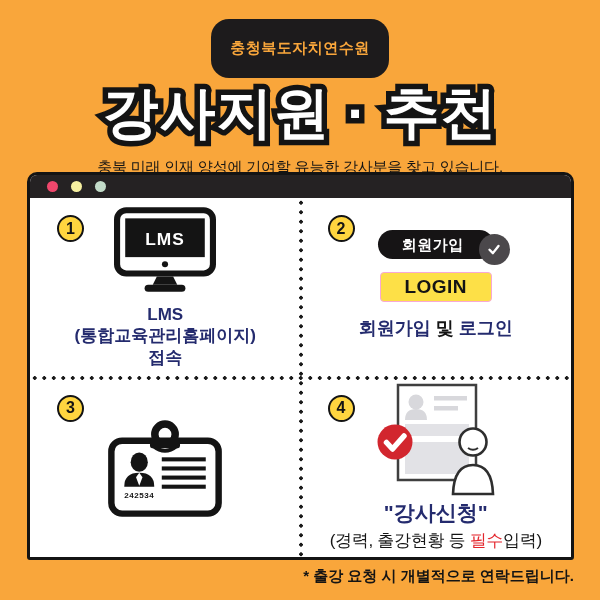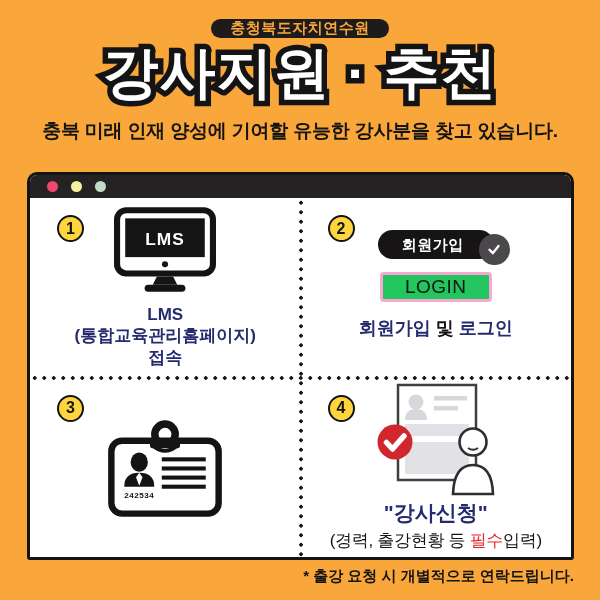--- a/index.html
+++ b/index.html
@@ -4,27 +4,27 @@
 <style>
   html,body{margin:0;padding:0;}
   .poster{
     position:relative;width:600px;height:600px;background:#F9A63B;overflow:hidden;
     font-family:"Liberation Sans","DejaVu Sans",sans-serif;color:#141414;
   }
   
   .top-area{position:absolute;top:0;left:0;right:0;text-align:center;}
   .org-badge{
     display:inline-block;margin-top:19px;background:#1D1B1C;color:#F9A63B;
-    font-size:15px;font-weight:700;padding:0 19px;border-radius:18px;letter-spacing:.5px;
+    font-size:15px;font-weight:700;padding:20px 19px;border-radius:18px;letter-spacing:.5px;
   }
   .title-wrap{margin-top:4px;line-height:1.1;}
   .title{position:relative;display:inline-block;font-size:56px;font-weight:700;letter-spacing:1px;white-space:nowrap;}
   .title .stroke{position:absolute;left:0;top:0;color:#141414;-webkit-text-stroke:11px #141414;z-index:0;}
   .title .fill{position:relative;color:#ffffff;z-index:1;}
-  .subtitle{margin-top:14px;font-size:19px;font-weight:700;letter-spacing:-.2px;}
+  .subtitle{margin-top:14px;font-size:15px;font-weight:400;letter-spacing:-.2px;}
   
   .window{
     position:absolute;left:27px;top:172px;width:547px;height:388px;box-sizing:border-box;
     background:#ffffff;border:3px solid #141414;border-radius:10px 10px 3px 3px;overflow:hidden;
   }
   .win-header{height:23px;background:#252223;display:flex;align-items:center;padding-left:17px;gap:13px;}
   .win-dot{width:11px;height:11px;border-radius:50%;}
   .win-dot.red{background:#F0476C;}
   .win-dot.yellow{background:#F6F0A0;}
   .win-dot.green{background:#C2DBC8;}
@@ -52,23 +52,23 @@
   .signup-row{position:relative;margin-bottom:17px;}
   .signup-pill{
     background:#161415;color:#ffffff;font-size:15px;font-weight:700;
     padding:6px 30px 6px 24px;border-radius:15px;letter-spacing:.5px;
   }
   .check-circle{
     position:absolute;right:-16px;top:-2px;width:31px;height:31px;border-radius:50%;
     background:#4B484B;display:flex;align-items:center;justify-content:center;
   }
   .login-box{
-    box-sizing:border-box;width:112px;height:30px;background:#22c55e;border:3px solid #f9a8d4;border-radius:4px;
+    box-sizing:border-box;width:112px;height:30px;background:#fde047;border:1px solid #f9a8d4;border-radius:4px;
     display:flex;align-items:center;justify-content:center;
-    font-size:19px;font-weight:400;letter-spacing:.5px;color:#141414;
+    font-size:19px;font-weight:700;letter-spacing:.5px;color:#141414;
   }
   .q2-caption{margin-top:14px;font-size:18px;font-weight:700;}
   
   .q3-caption{margin-top:11px;font-size:19px;font-weight:700;}
   
   .q4-cap1{margin-top:3px;font-size:21px;font-weight:700;}
   .q4-cap2{margin-top:2px;font-size:17px;font-weight:400;letter-spacing:-.3px;}
   .required{color:#E3242B;}
   
   .footnote{position:absolute;top:567px;right:26px;font-size:15px;font-weight:700;}

